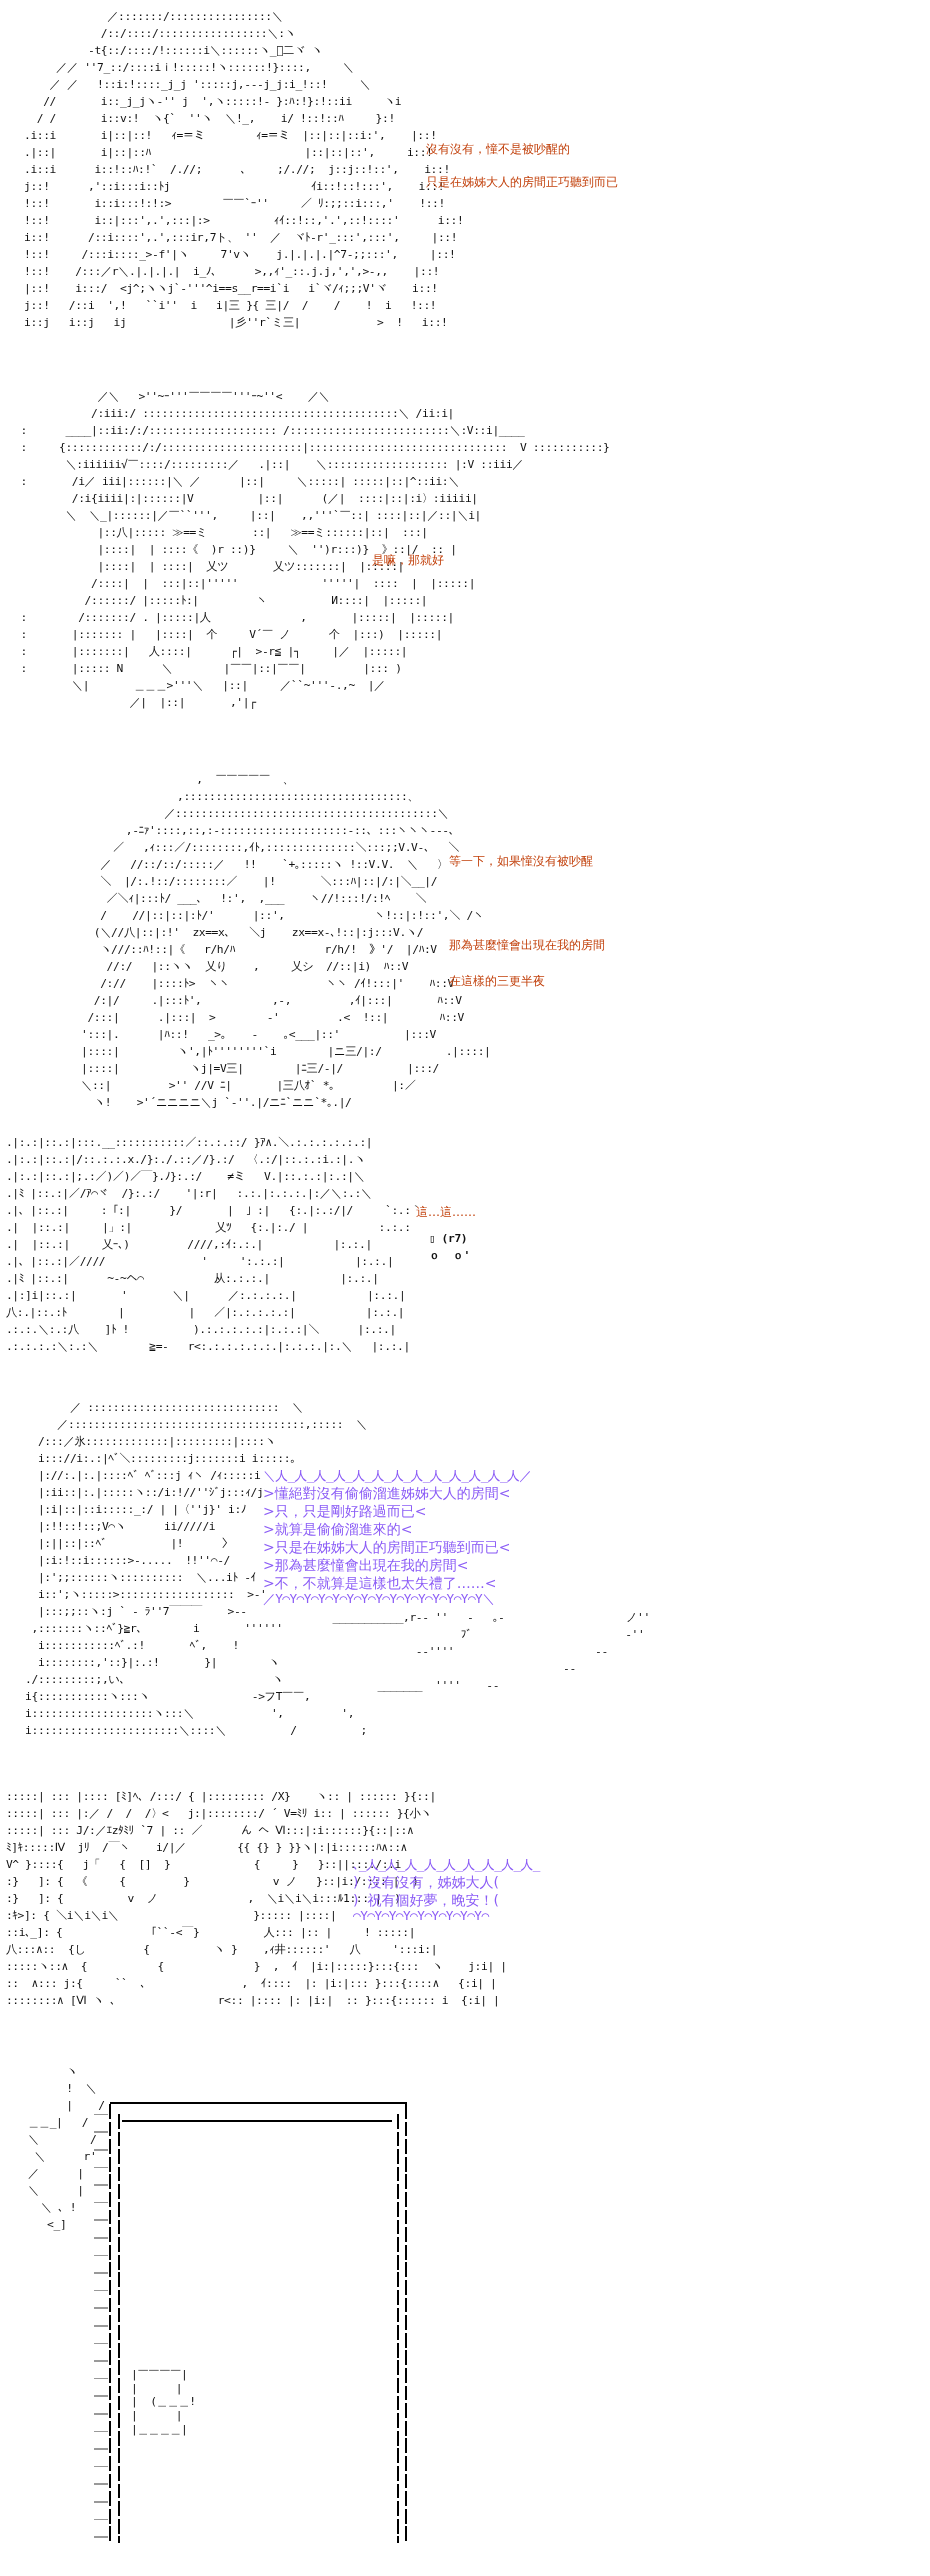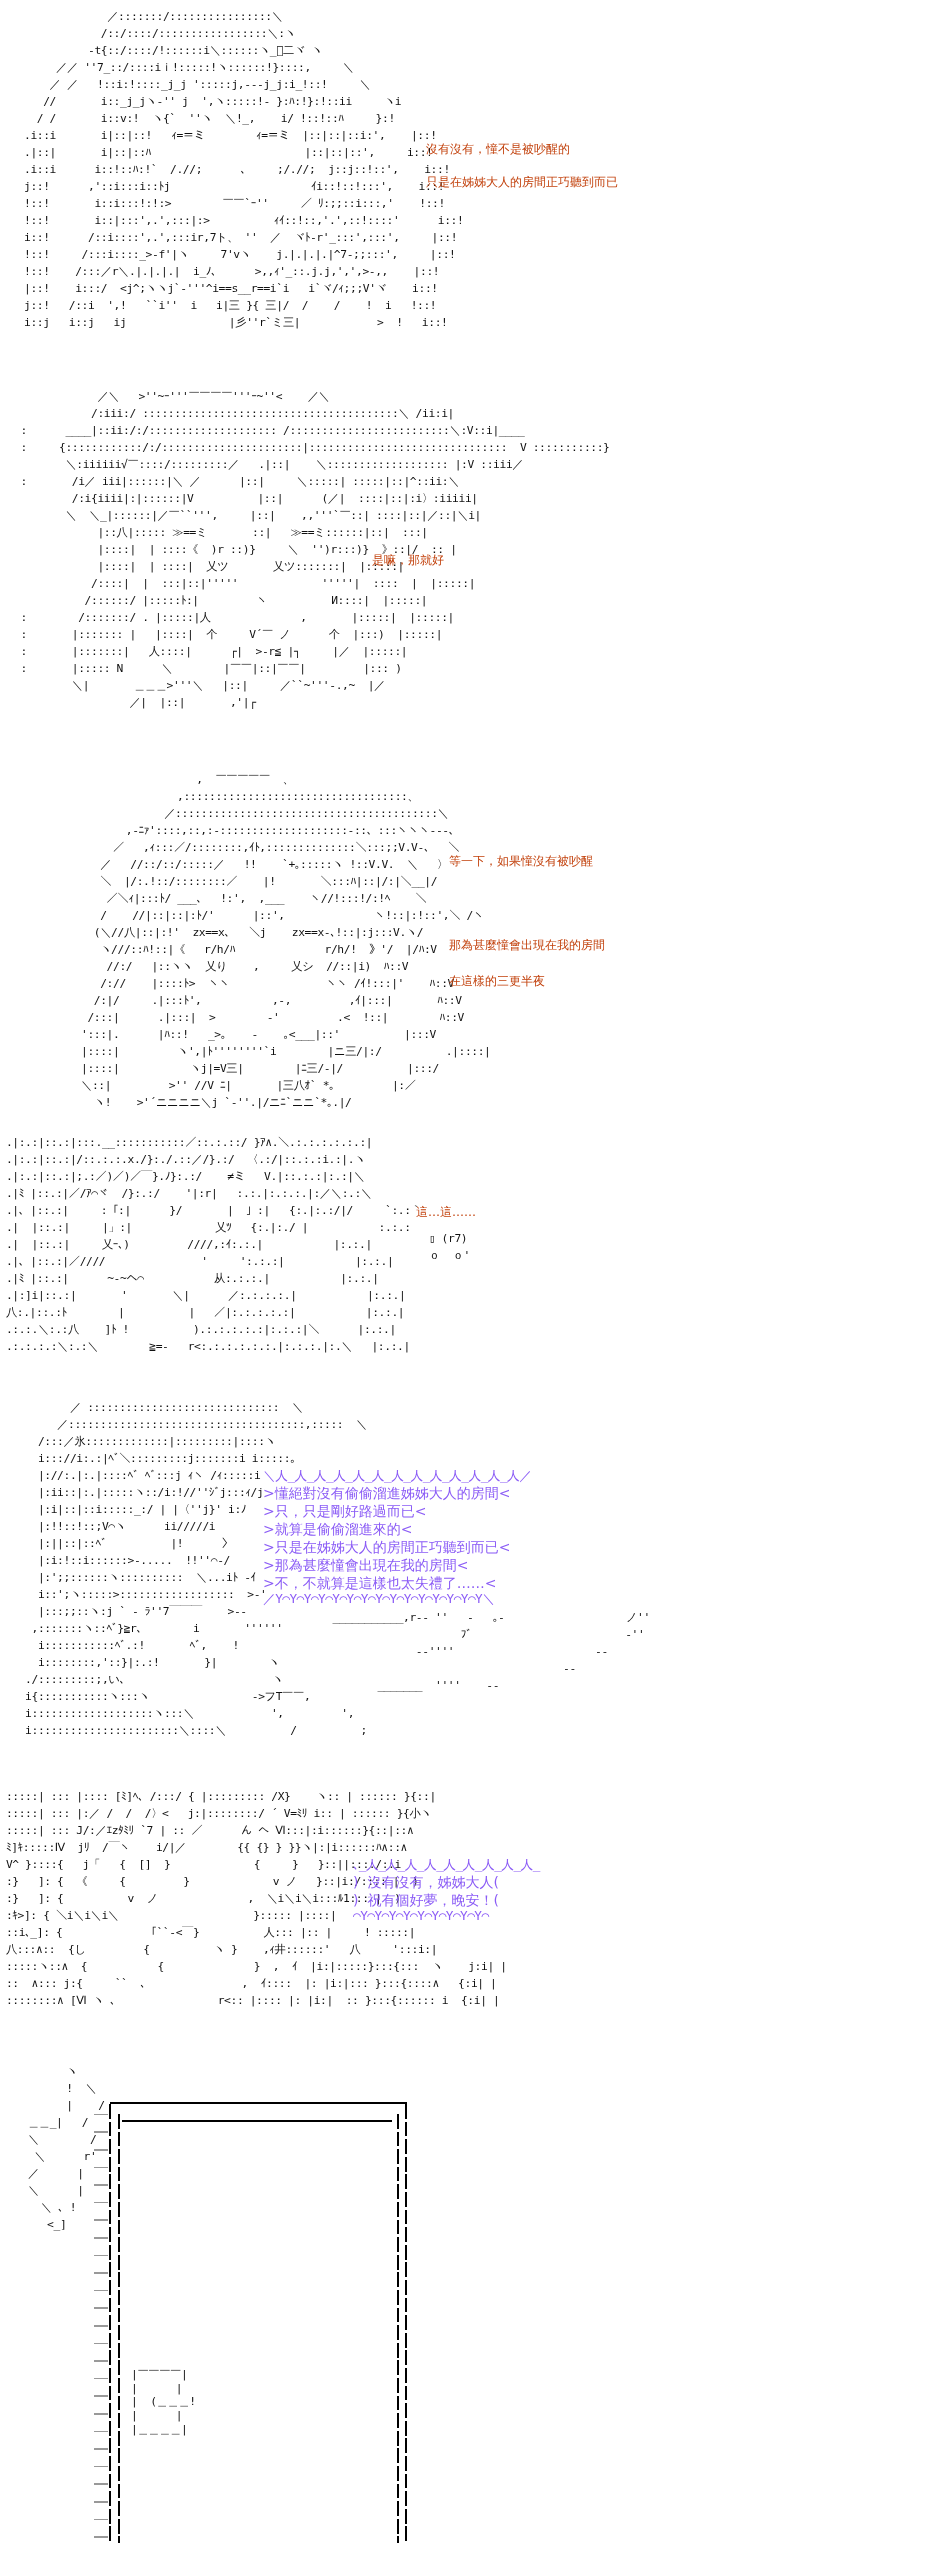--- a/index.html
+++ b/index.html
@@ -113,21 +113,21 @@
 .|､ |::.:|     :「:|      }/       |  」:|   {:.|:.:/|/     `:.:｀
 .|  |::.:|     |」:|             乂ﾂ   {:.|:./ |           :.:.:
 .|  |::.:|     乂ｰ､)         ////,:ｲ:.:.|           |:.:.|
 .|､ |::.:|／////               '     ':.:.:|           |:.:.|
 .|ﾐ |::.:|      ~‐~ヘ⌒           从:.:.:.|           |:.:.|
 .|:]i|::.:|       '       ＼|      ／:.:.:.:.|           |:.:.|
 八:.|::.:ﾄ        |          |   ／|:.:.:.:.:|           |:.:.|
 .:.:.＼:.:八    ]ﾄ !          ).:.:.:.:.:|:.:.:|＼      |:.:.|
 .:.:.:.:＼:.:＼        ≧=‐   r&lt;:.:.:.:.:.:.|:.:.:.|:.＼   |:.:.|</pre>
 <div class="say" style="left:416px; top:1203px;">這…這……</div>
-<pre class="aa" style="left:416px; top:1230px;">  ▯ (r7)
+<pre class="aa" style="left:416px; top:1230px;font-weight:bold;">  ▯ (r7)
   ｏ  ｏ'</pre>
 
 <pre class="aa" style="left:5.9px; top:1399px;">          ／ ::::::::::::::::::::::::::::::  ＼
         ／:::::::::::::::::::::::::::::::::::::,:::::  ＼
      /:::／氷:::::::::::::|:::::::::|::::ヽ
      i::://i:.:|ﾍﾞ＼:::::::::j:::::::i i:::::｡
      |://:.|:.|::::ﾍﾞ ﾍﾞ:::j ｨヽ /ｨ:::::i
      |:ii::|:.|:::::ヽ::/i:!//''ｼﾞj:::ｨ/j
      |:i|::|::i:::::_:/ | |〈''j}' i:ﾉ
      |:!!::!::;V⌒ヽ      ii/////i

